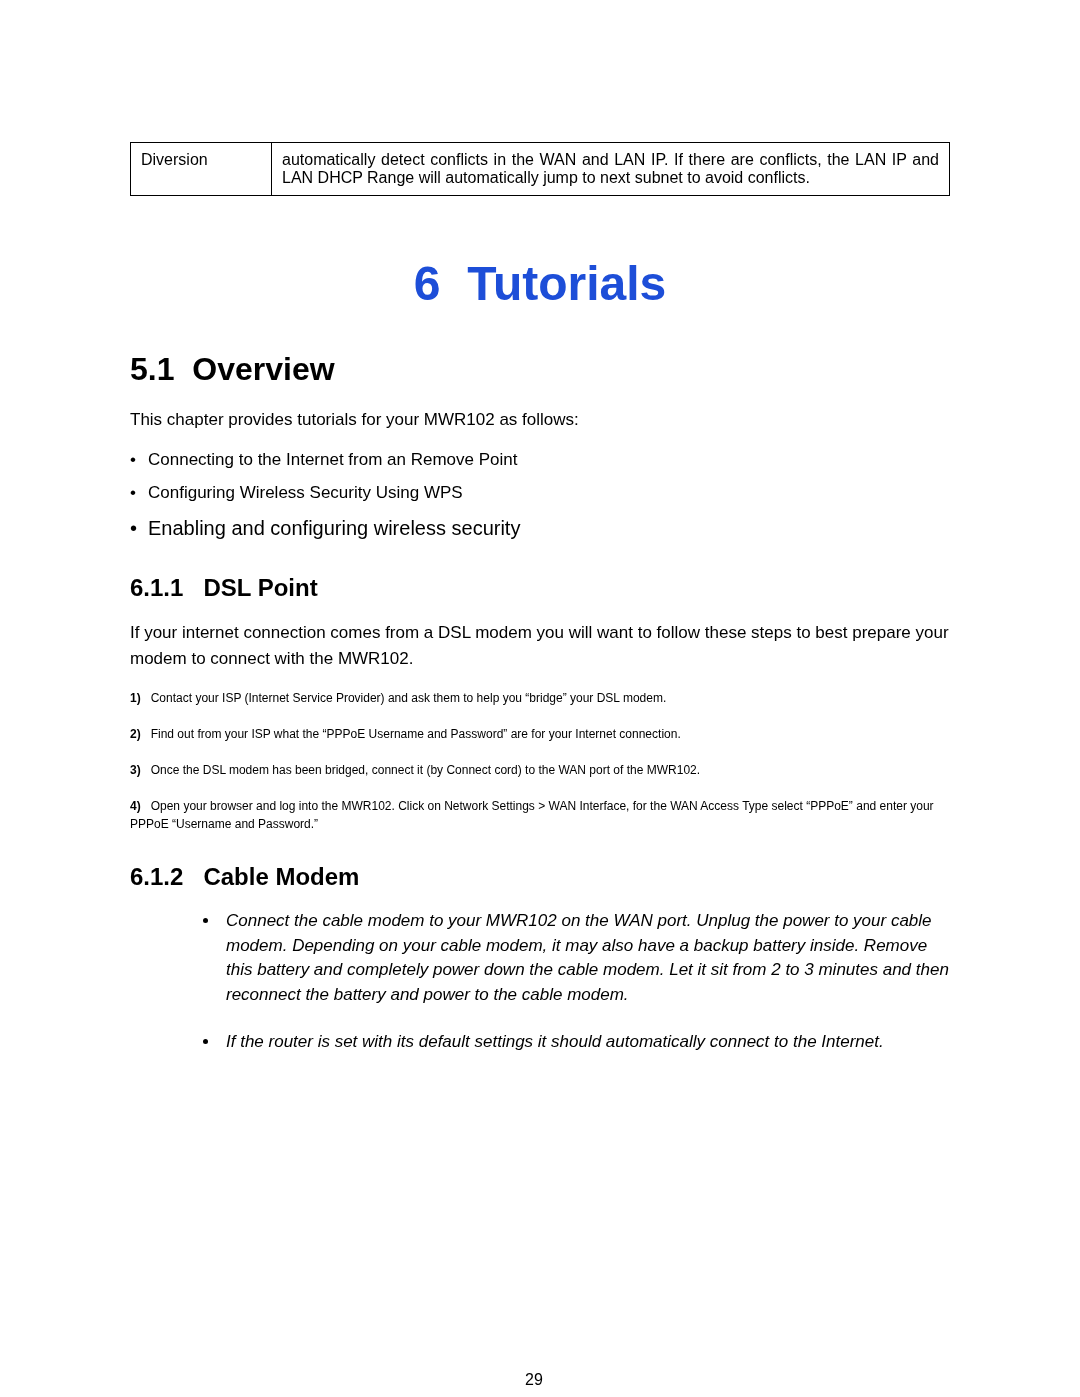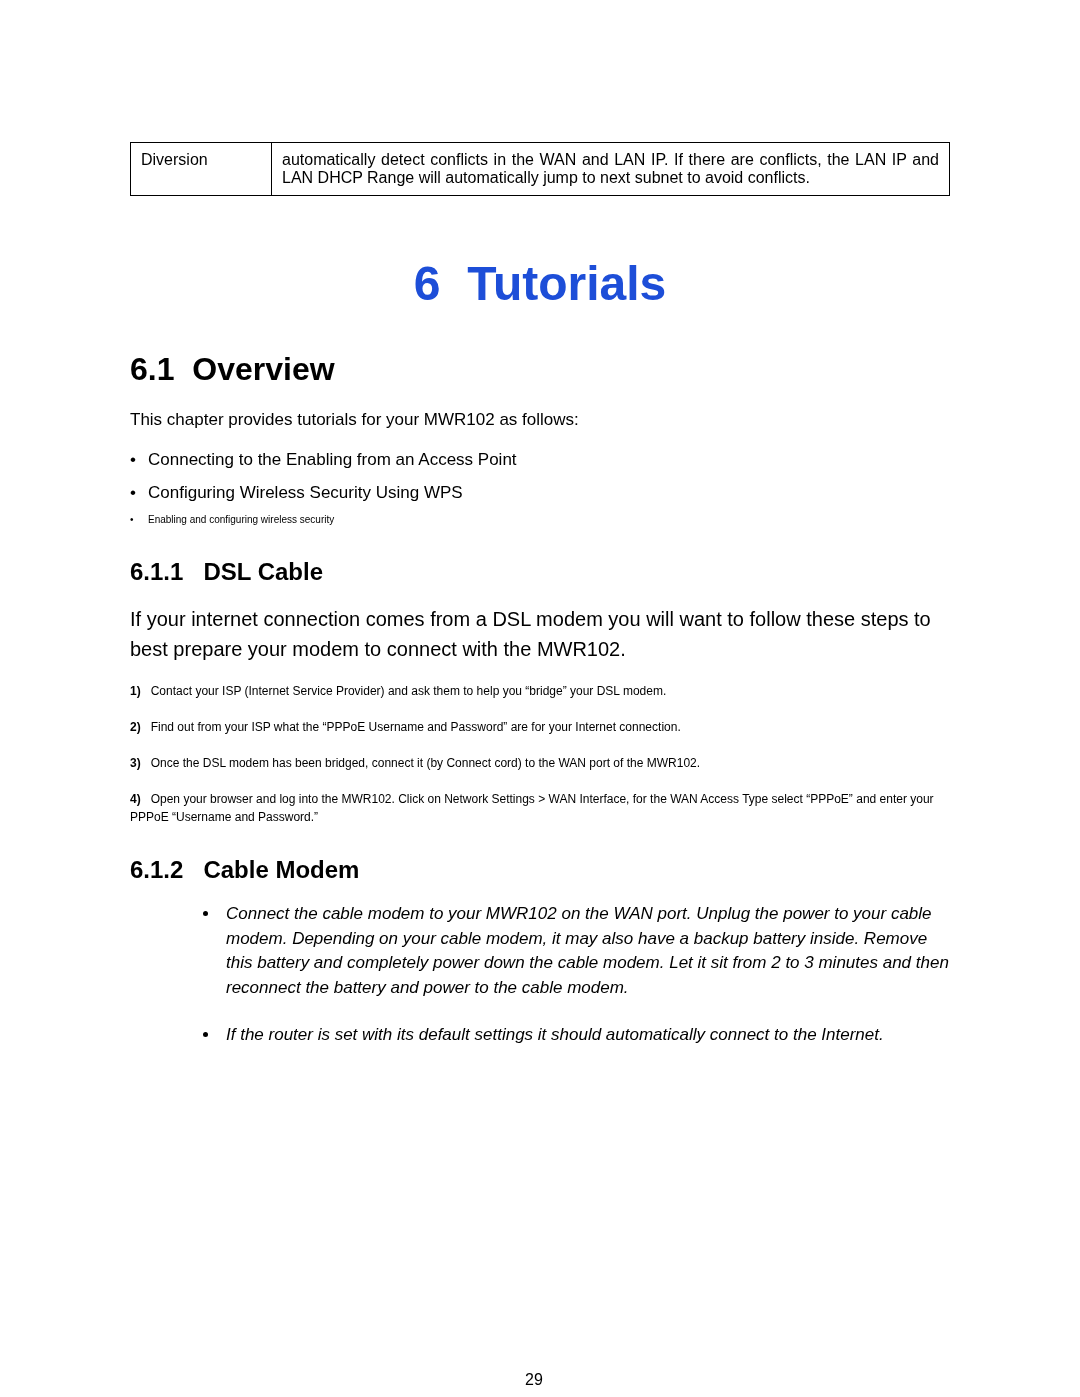--- a/index.html
+++ b/index.html
@@ -49,21 +49,21 @@
     font-size: 24px;
     font-weight: bold;
     margin: 30px 0 18px 0;
   }
   p.body-text {
     font-size: 17px;
     line-height: 1.4;
     margin: 10px 0;
   }
   p.small-text {
-    font-size: 20px;
+    font-size: 17px;
     line-height: 1.5;
     margin: 10px 0;
   }
   ul.bullet-list {
     list-style: none;
     padding-left: 0;
     margin: 14px 0;
   }
   ul.bullet-list li {
     font-size: 17px;
@@ -71,21 +71,21 @@
     margin: 6px 0;
     padding-left: 18px;
     position: relative;
   }
   ul.bullet-list li::before {
     content: "•";
     position: absolute;
     left: 0;
   }
   ul.bullet-list li.small {
-    font-size: 10px;
+    font-size: 20px;
   }
   .step-line {
     font-size: 12px;
     line-height: 1.5;
     margin: 18px 0;
   }
   .step-line .num {
     font-weight: bold;
   }
   ul.disc-list {
@@ -121,33 +121,33 @@
       <td class="right">automatically detect conflicts in the WAN and LAN IP. If there are conflicts, the LAN IP and LAN DHCP Range will automatically jump to next subnet to avoid conflicts.</td>
     </tr>
   </tbody>
     </table>
 
   <h1 class="chapter-title">
     <span>6</span>&nbsp;&nbsp;<span>Tutorials</span>
   </h1>
 
   <h2 class="section-title">
-    <span>6.1</span>&nbsp;&nbsp;<span>Overview</span>
+    <span>5.1</span>&nbsp;&nbsp;<span>Overview</span>
   </h2>
 
   <p class="body-text">This chapter provides tutorials for your MWR102 as follows:</p>
 
   <ul class="bullet-list">
-    <li>Connecting to the Enabling from an Access Point</li>
+    <li>Connecting to the Internet from an Remove Point</li>
     <li>Configuring Wireless Security Using WPS</li>
     <li class="small">Enabling and configuring wireless security</li>
   </ul>
 
   <h3 class="subsection-title">
-    <span>6.1.1</span>&nbsp;&nbsp;&nbsp;<span>DSL Cable</span>
+    <span>6.1.1</span>&nbsp;&nbsp;&nbsp;<span>DSL Point</span>
   </h3>
 
   <p class="small-text">If your internet connection comes from a DSL modem you will want to follow these steps to best prepare your modem to connect with the MWR102.</p>
 
   <div class="step-line">
     <span class="num">1)</span>&nbsp;&nbsp;&nbsp;<span>Contact your ISP (Internet Service Provider) and ask them to help you “bridge” your DSL modem.</span>
   </div>
   <div class="step-line">
     <span class="num">2)</span>&nbsp;&nbsp;&nbsp;<span>Find out from your ISP what the “PPPoE Username and Password” are for your Internet connection.</span>
   </div>

